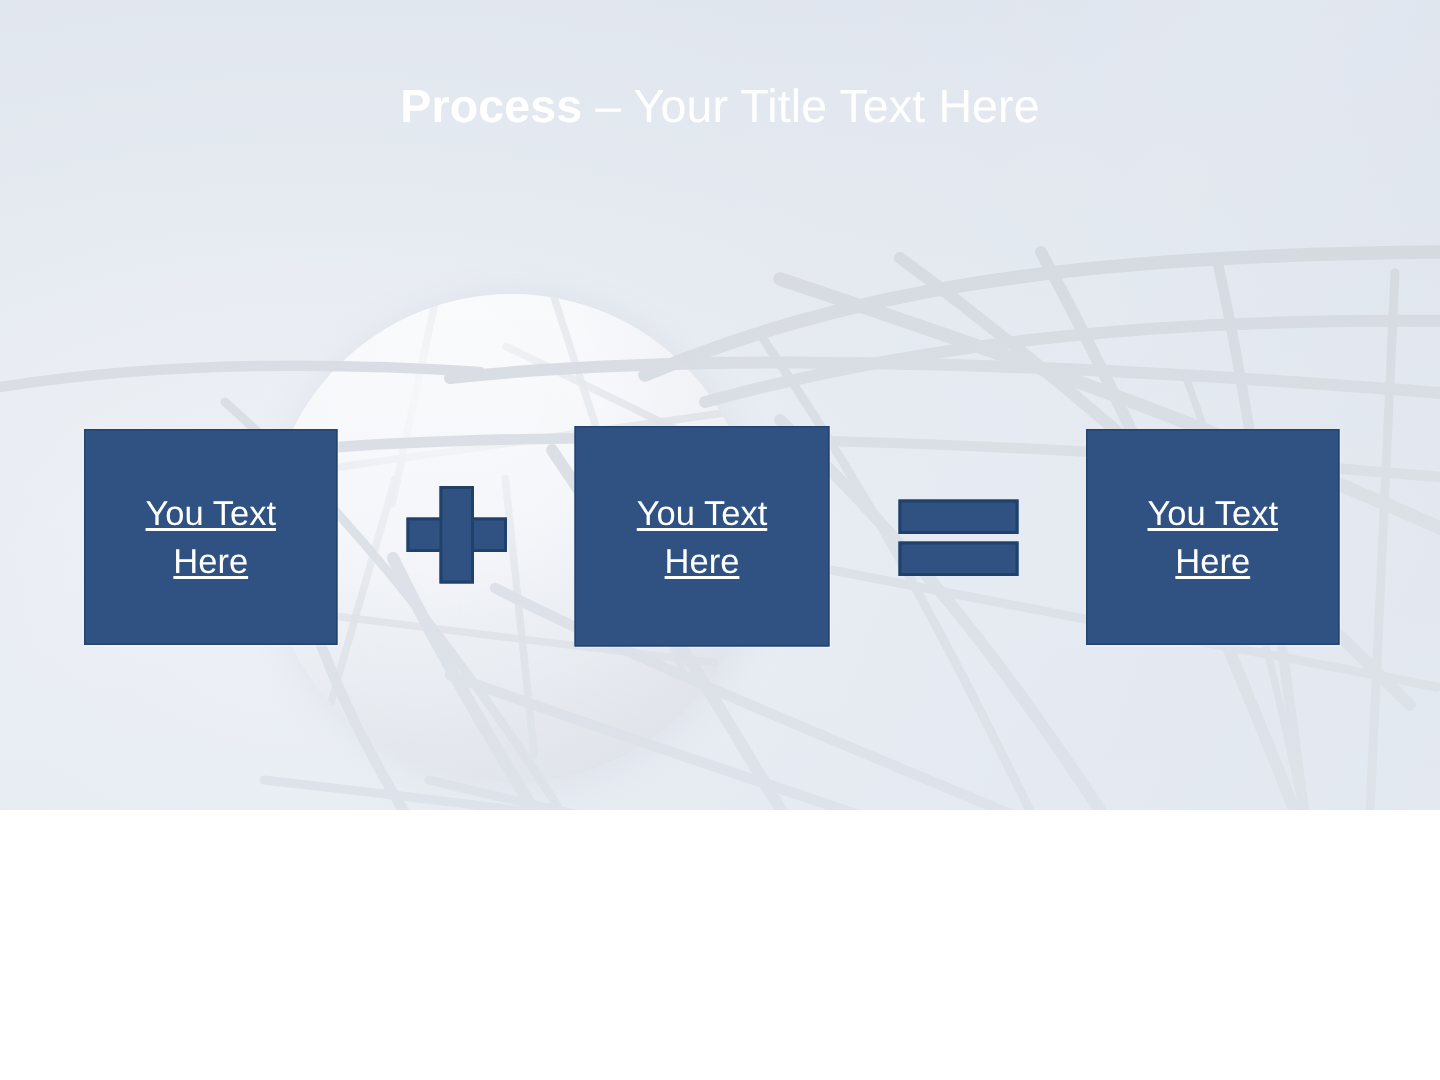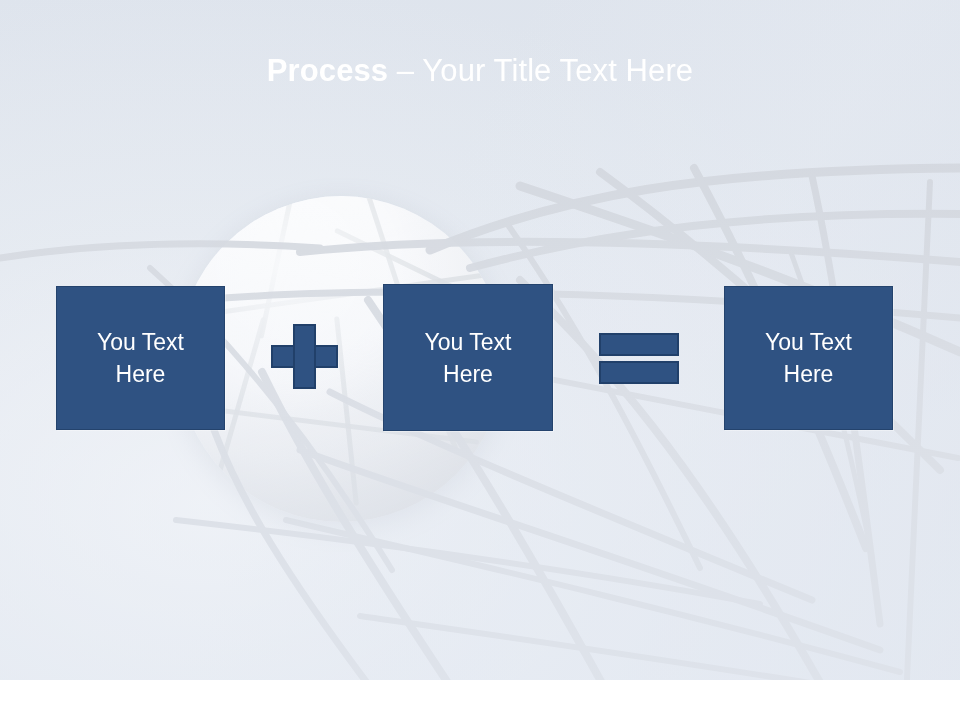--- a/index.html
+++ b/index.html
@@ -7,21 +7,21 @@
   html, body {
     width: 960px;
     height: 720px;
     overflow: hidden;
     font-family: "Liberation Sans", sans-serif;
   }
 
   #slide {
     position: relative;
     width: 960px;
-    height: 680px;
+    height: 540px;
     overflow: hidden;
     background: #e9edf3;
   }
 
   
   .bg-photo {
     position: absolute;
     inset: 0;
     overflow: hidden;
   }
@@ -132,21 +132,21 @@
     border: 1px solid #24436d;
     box-shadow: 1px 1px 0 rgba(255,255,255,0.35);
     display: flex;
     align-items: center;
     justify-content: center;
     color: #ffffff;
     font-size: 23px;
     line-height: 32px;
     text-align: center;
   }
-  .pbox .lines { padding: 0 8px; }
+  .pbox .lines { padding: 0 8px; text-decoration: underline; }
 
   #box1 { left: 56px;  top: 286px; width: 169px; height: 144px; }
   #box2 { left: 383px; top: 284px; width: 170px; height: 147px; }
   #box3 { left: 724px; top: 286px; width: 169px; height: 144px; }
 
   
   #plus {
     position: absolute;
     left: 271px; top: 324px;
     width: 67px; height: 65px;

